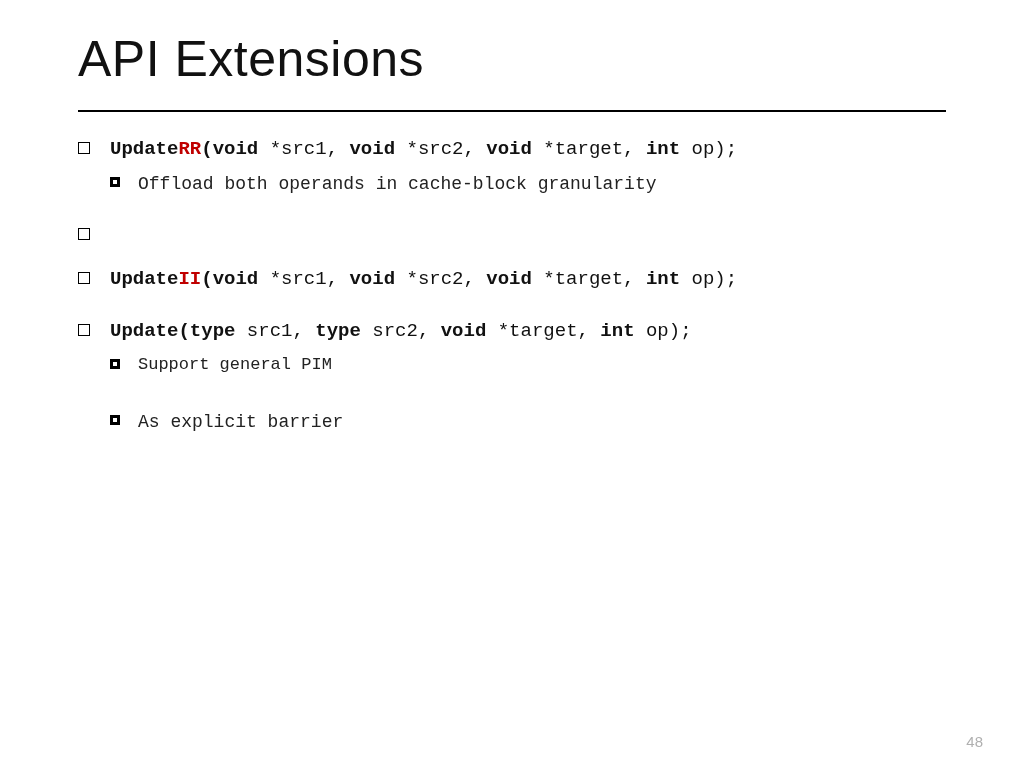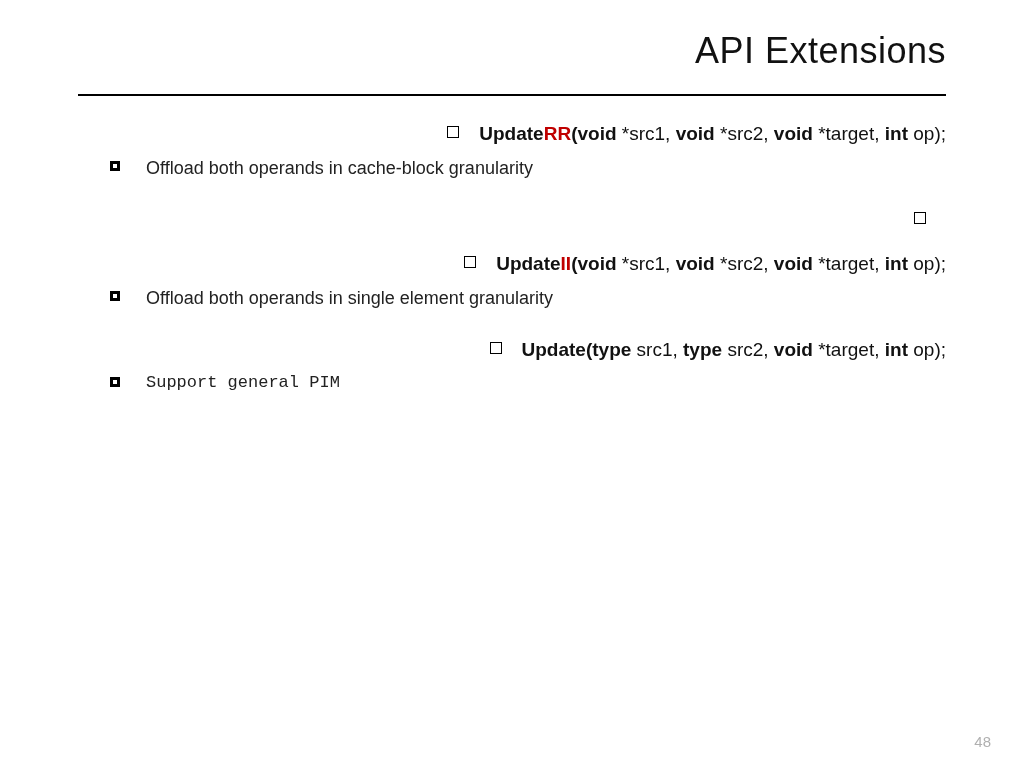--- a/index.html
+++ b/index.html
@@ -12,34 +12,32 @@
     color: #111;
   }
   .slide {
     box-sizing: border-box;
     width: 1024px;
     height: 768px;
     padding: 30px 78px 0 78px;
     position: relative;
   }
   .title {
-    font-size: 36px;
+    font-size: 50px;
     font-weight: 400;
     letter-spacing: 0.5px;
     margin: 0 0 22px 0;
-    text-align: right;
   }
   .rule {
     border: 0;
     border-top: 2px solid #000;
     margin: 0 0 26px 0;
   }
   .mono {
-    font-family: Liberation Sans, sans-serif;
-    justify-content: flex-end;
+    font-family: Liberation Mono, monospace;
   }
   .kw   { font-weight: bold; }                 
   .fn   { font-weight: bold; }                 
   .red  { color: #c00000; font-weight: bold; } 
   .pn   { font-weight: bold; }                 
 
   .item {
     margin: 0 0 28px 0;
   }
   .sig-row {
@@ -49,21 +47,21 @@
     line-height: 1.25;
   }
   .desc-row {
     display: flex;
     align-items: flex-start;
     font-size: 18px;
     line-height: 1.35;
     margin-top: 10px;
     margin-left: 32px;
   }
-  .desc-text { color: #222; margin-left: 8px; }
+  .desc-text { color: #222; }
   .desc-sans { font-family: Liberation Mono, monospace; font-size: 17px; }
 
   
   .b1, .b2 {
     flex: 0 0 auto;
     display: inline-block;
     box-sizing: border-box;
     margin-top: 4px;
   }
   .b1 {
@@ -77,21 +75,21 @@
     width: 10px;
     height: 10px;
     border: 3px solid #000;
     background: #fff;
     margin-right: 18px;
     margin-top: 5px;
   }
 
   .pagenum {
     position: absolute;
-    right: 33px;
+    right: 41px;
     bottom: 18px;
     color: #b0b0b0;
     font-size: 15px;
   }
 </style>
 </head>
 <body>
 
 <div class="slide">
 
@@ -117,36 +115,36 @@
     </div>
   </div>
 
   <div class="item">
     <div class="sig-row mono">
       <span class="b1"></span>
       <span>
         <span class="fn">Update</span><span class="red">II</span><span class="pn">(</span><span class="kw">void</span><span> *src1, </span><span class="kw">void</span><span> *src2, </span><span class="kw">void</span><span> *target, </span><span class="kw">int</span><span> op);</span>
       </span>
     </div>
-    <div class="desc-row">
-      <span class="b2"></span>
-      <span class="desc-text mono">Offload both operands in single element granularity</span>
-    </div>
   </div>
 
   <div class="item">
     <div class="sig-row mono">
       <span class="b1"></span>
       <span>
         <span class="fn">Update</span><span class="red"></span><span class="pn">(</span><span class="kw">type</span><span> src1, </span><span class="kw">type</span><span> src2, </span><span class="kw">void</span><span> *target, </span><span class="kw">int</span><span> op);</span>
       </span>
     </div>
     <div class="desc-row">
       <span class="b2"></span>
       <span class="desc-text desc-sans">Support general PIM</span>
     </div>
   </div>
 
   <div class="item" style="margin-top:34px">
+    <div class="desc-row">
+      <span class="b2"></span>
+      <span class="desc-text mono">As explicit barrier</span>
+    </div>
   </div>
 
   <div class="pagenum">48</div>
 </div>
 
 </body></html>

